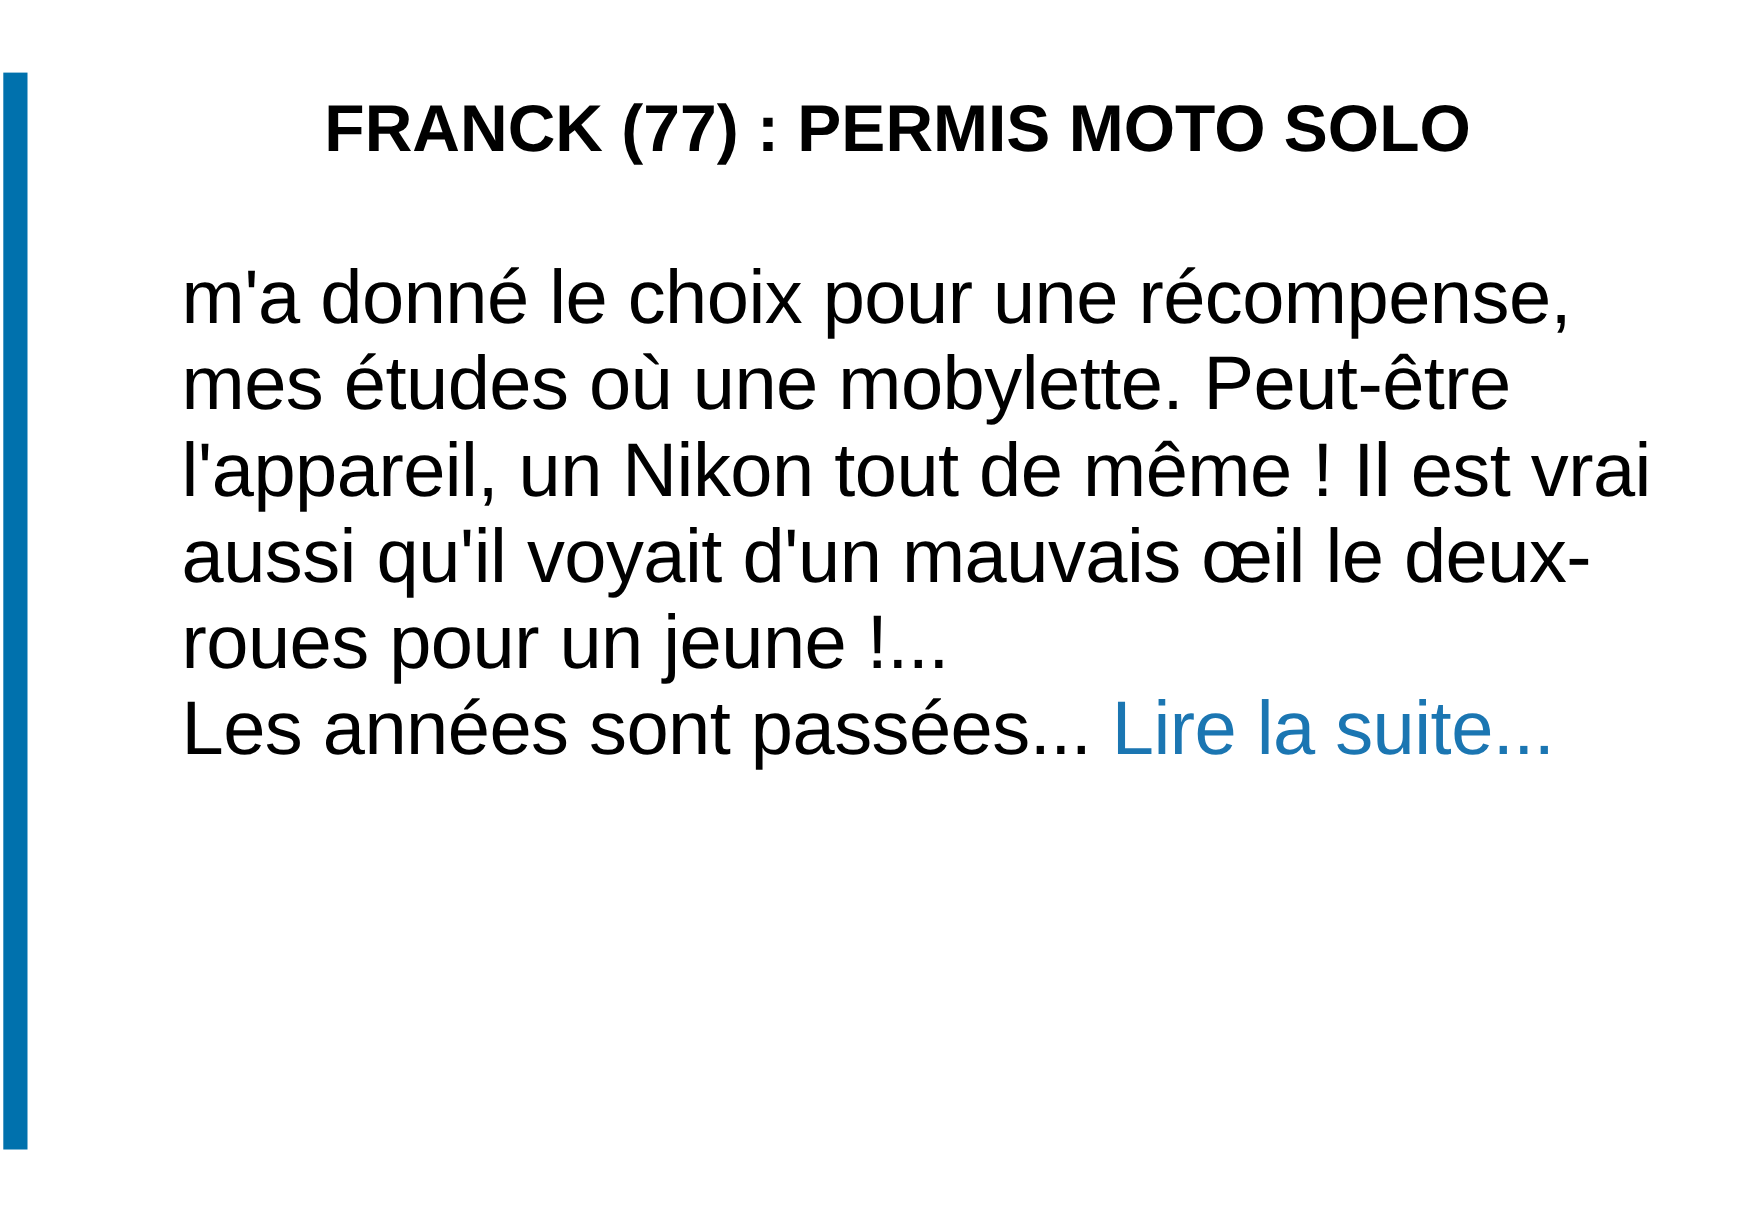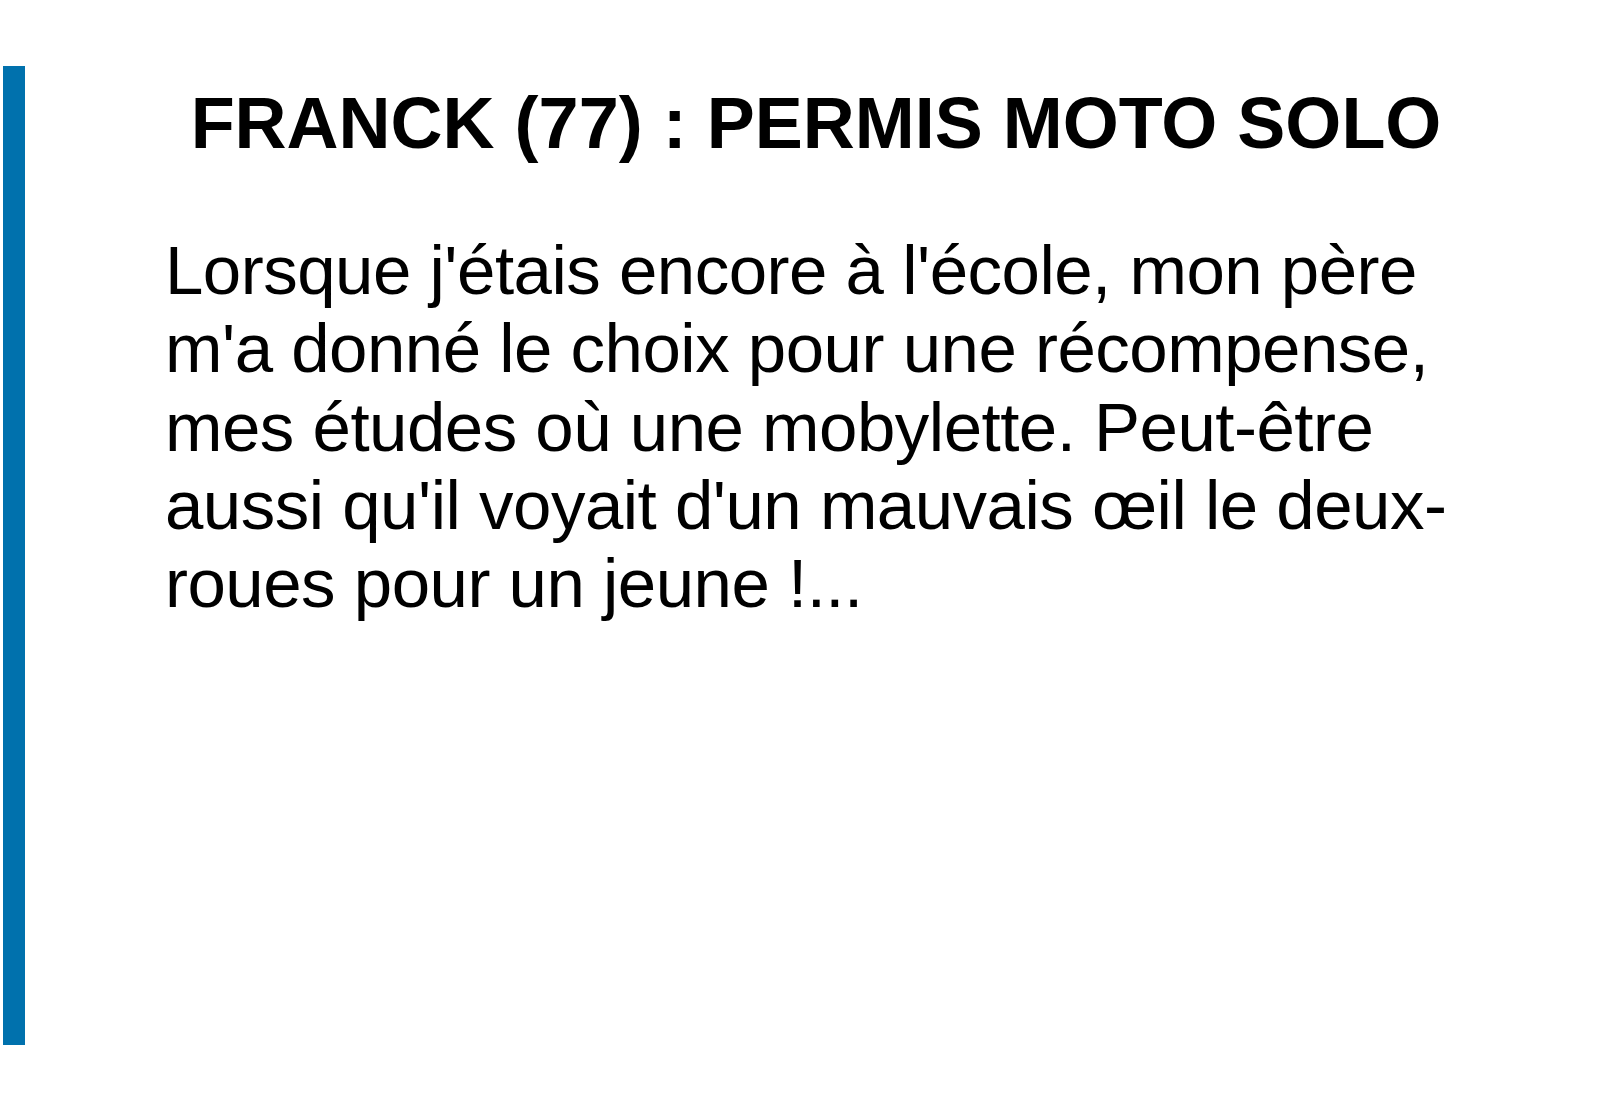--- a/index.html
+++ b/index.html
@@ -30,21 +30,21 @@
     right: 0;
   }
   .page-title {
     position: absolute;
     left: 0;
     right: 0;
     top: 82px;
     margin: 0;
     padding-left: 32px;
     text-align: center;
-    font-size: 72px;
+    font-size: 60px;
     font-weight: bold;
     letter-spacing: 0;
     white-space: nowrap;
     color: var(--text-color, #000);
   }
   .article-body {
     position: absolute;
     left: 165px;
     top: 232px;
     width: 1400px;
@@ -64,19 +64,20 @@
 </style>
 </head>
 <body style="background: rgb(255, 255, 255);">
 
 <div class="accent-bar"></div>
 
 <main class="article">
   <h1 class="page-title">FRANCK (77) : PERMIS MOTO SOLO</h1>
 
   <div class="article-body">
-    <div class="article-line">Lorsque j'étais encore à l'école, mon père</div>
     <div class="article-line">m'a donné le choix pour une récompense,</div>
     <div class="article-line">mes études où une mobylette. Peut-être</div>
+    <div class="article-line">l'appareil, un Nikon tout de même ! Il est vrai</div>
     <div class="article-line">aussi qu'il voyait d'un mauvais œil le deux-</div>
     <div class="article-line">roues pour un jeune !...</div>
+    <div class="article-line"><span>Les années sont passées... </span><a class="read-more-link">Lire la suite...</a></div>
   </div>
 </main>
 
 </body></html>

